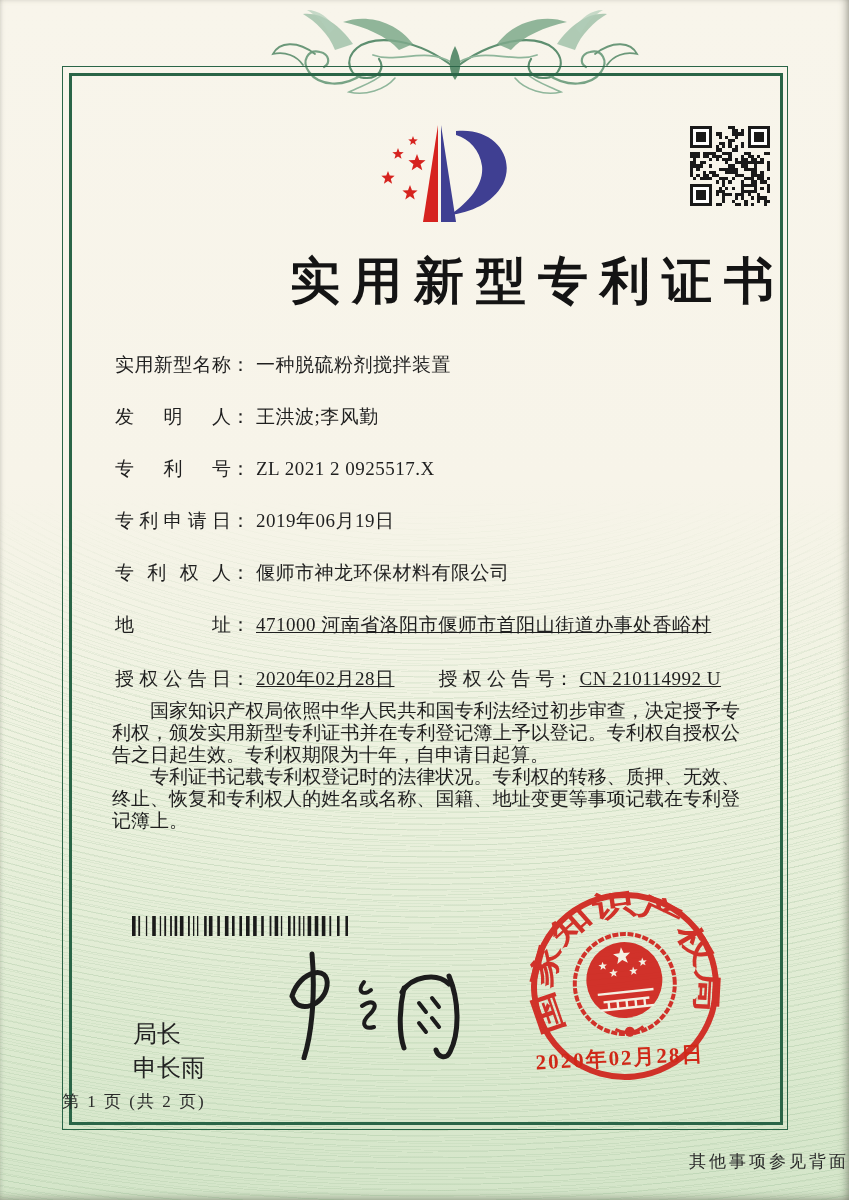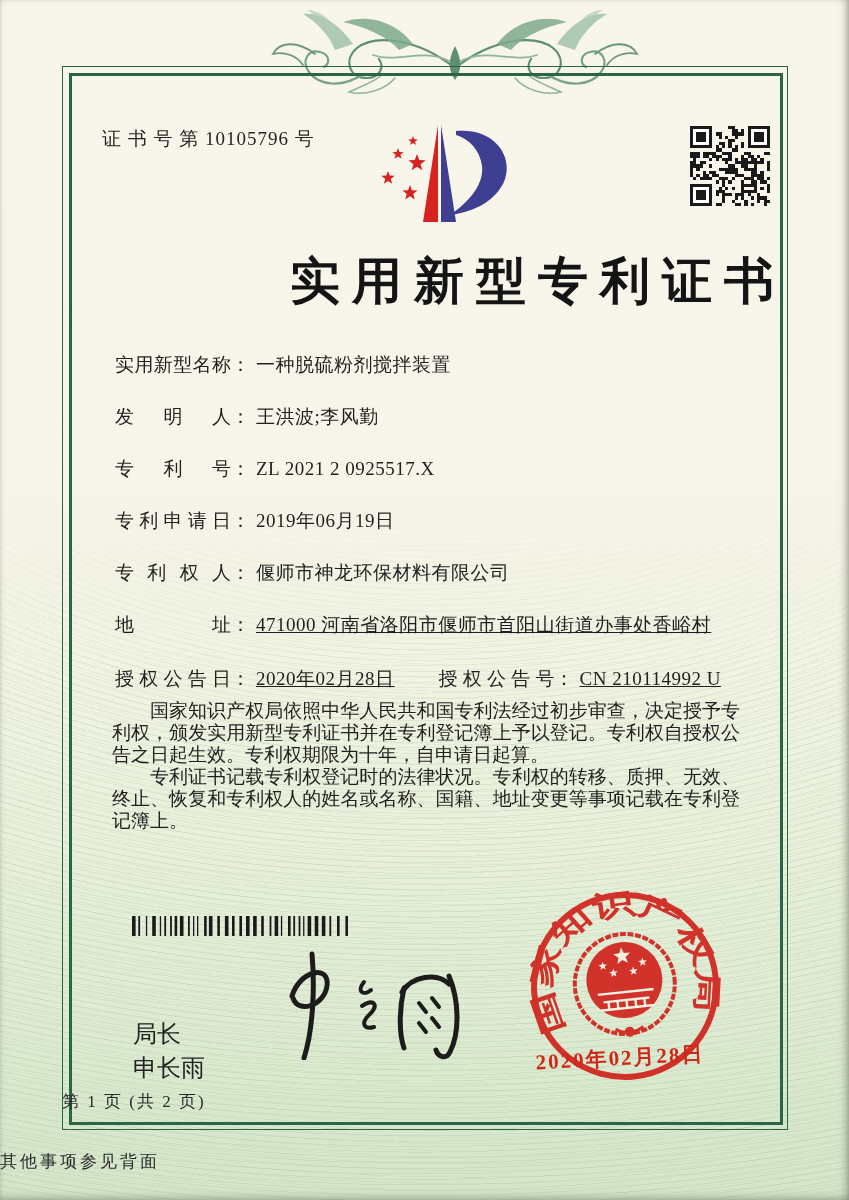--- a/index.html
+++ b/index.html
@@ -34,21 +34,21 @@
   .paras{position:absolute; left:112px; top:700px; width:628px; font-size:19px; line-height:22px;
          color:#1f1f1f; text-align:justify;}
   .paras p{margin:0; text-indent:2em;}
   .barcode{position:absolute; left:132px; top:916px; width:216px; height:20px;}
   .officer{position:absolute; left:133px; top:982px; font-size:24px; color:#222; line-height:34px;margin-top:35px;}
   .signature{position:absolute; left:252px; top:948px; width:235px; height:112px;}
   .seal{position:absolute; left:515px; top:876px; width:220px; height:220px; transform:rotate(-6deg); opacity:.92;}
   .seal-date{position:absolute; left:505px; top:1044px; width:230px; text-align:center;
              font-size:21px; letter-spacing:2px; color:#d02818; transform:rotate(-3deg); font-weight:600;}
   .page-num{position:absolute; left:62px; top:1090px; width:812px; text-align:left; font-size:17px; letter-spacing:2px; color:#2a2a2a;}
-  .back-note{position:absolute; left:0; top:1150px; width:849px; text-align:left; font-size:17px; letter-spacing:3px; color:#2a2a2a;}
+  .back-note{position:absolute; left:0; top:1150px; width:849px; text-align:right; font-size:17px; letter-spacing:3px; color:#2a2a2a;}
   .flourish{position:absolute; left:245px; top:8px; width:420px; height:96px;}
 </style>
 </head>
 <body>
 
 <div class="page">
   <div class="wave-band"></div>
 
   <svg class="flourish" viewBox="0 0 420 96">
     <g id="fhalf" fill="none" stroke="#5e8f70" stroke-width="2.2" stroke-linecap="round">
@@ -61,21 +61,20 @@
       <path d="M90,20 C84,10 74,2 62,2 C72,8 80,16 84,26" fill="#b1cdb8" stroke="none" opacity=".7"></path>
       <path d="M150,70 C140,82 120,88 104,84 C116,78 130,74 138,66" stroke="#8fb69b" stroke-width="1.6"></path>
     </g>
     <use href="#fhalf" transform="translate(420,0) scale(-1,1)"></use>
     <path d="M210,38 C203,52 203,62 210,72 C217,62 217,52 210,38 Z" fill="#5e8f70"></path>
   </svg>
 
   <div class="border-outer"></div>
   <div class="border-inner"></div>
 
-  <div class="cert-no">证 书 号 第 10105796 号</div>
 
   <svg class="logo" viewBox="0 0 160 120">
     <g id="logo-stars" fill="#d6231f">
         <path d="M41.00,23.00L42.23,26.30L45.76,26.45L43.00,28.65L43.94,32.05L41.00,30.10L38.06,32.05L39.00,28.65L36.24,26.45L39.77,26.30Z"></path>
         <path d="M26.00,35.00L27.48,38.96L31.71,39.15L28.40,41.78L29.53,45.85L26.00,43.52L22.47,45.85L23.60,41.78L20.29,39.15L24.52,38.96Z"></path>
         <path d="M45.00,41.00L47.22,46.94L53.56,47.22L48.59,51.17L50.29,57.28L45.00,53.78L39.71,57.28L41.41,51.17L36.44,47.22L42.78,46.94Z"></path>
         <path d="M16.00,58.00L17.73,62.62L22.66,62.84L18.80,65.91L20.11,70.66L16.00,67.94L11.89,70.66L13.20,65.91L9.34,62.84L14.27,62.62Z"></path>
         <path d="M38.00,72.00L39.97,77.28L45.61,77.53L41.20,81.04L42.70,86.47L38.00,83.36L33.30,86.47L34.80,81.04L30.39,77.53L36.03,77.28Z"></path>
       </g>
     <polygon points="66,12 51,109 66,109" fill="#d6231f"></polygon>

